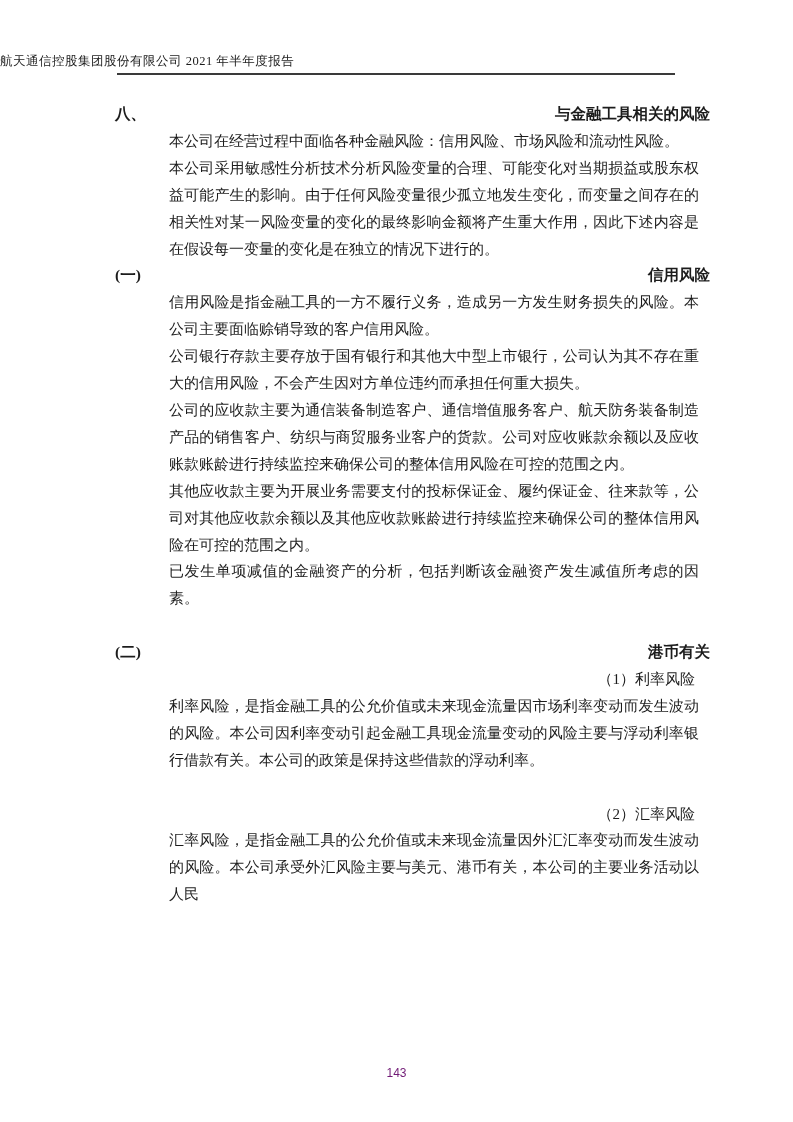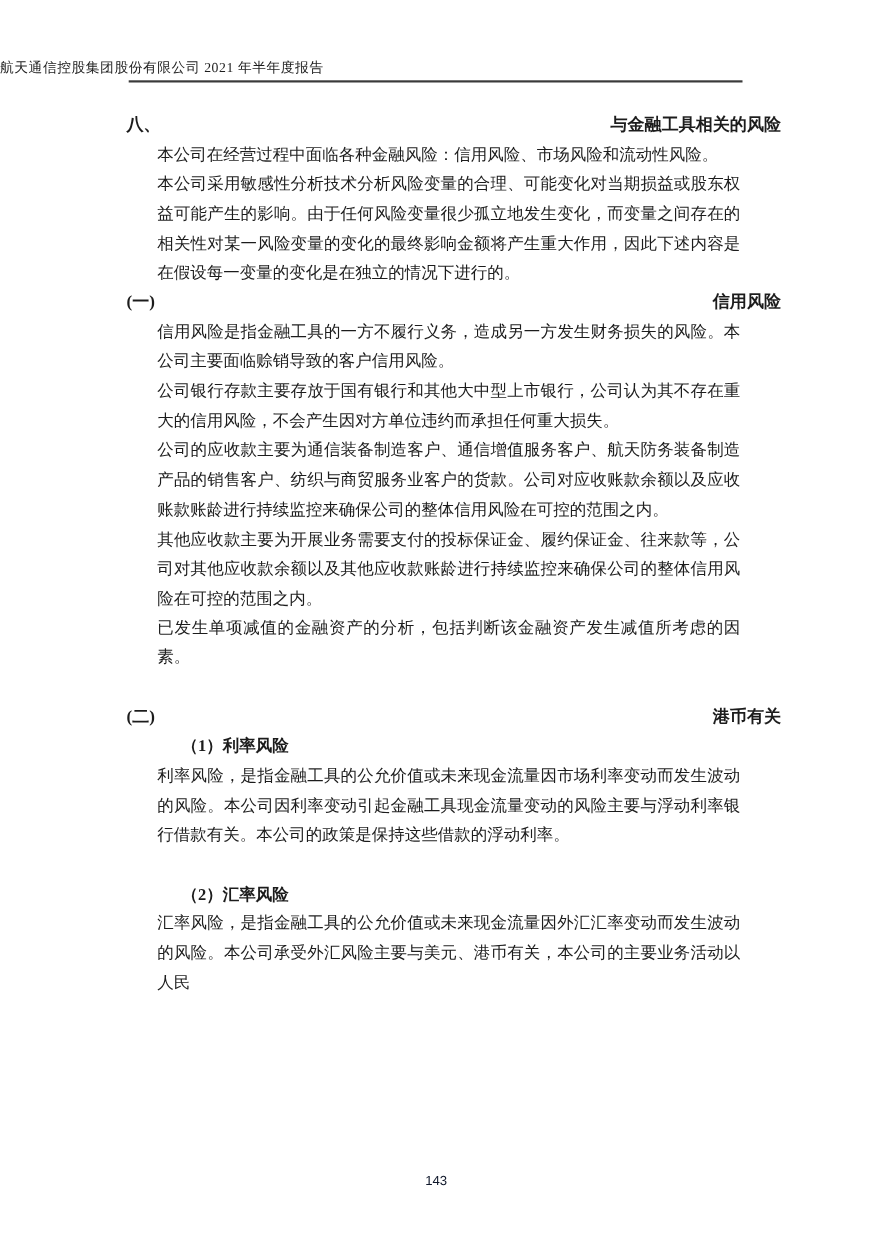--- a/index.html
+++ b/index.html
@@ -37,40 +37,41 @@
     line-height: 26.9px;
   }
   .heading {
     display: flex;
     font-weight: bold;
     font-size: 15.5px;
   }
   .h-num { flex: 0 0 52px; }
   .h-title { flex: 1; text-align: right; }
   .para {
-    margin-left: 28px;
+    margin-left: 54px;
     width: 530px;
     text-align: justify;
     overflow-wrap: break-word;
   }
   .subhead {
     margin-left: 50px;
     width: 530px;
-    font-weight: bold;
+    font-weight: normal;
+    text-align: right;
   }
   .spacer { height: 26.9px; }
   .page-footer {
     position: absolute;
     left: 0;
     right: 0;
     top: 1066px;
     text-align: center;
     font-family: "Liberation Sans", "DejaVu Sans", sans-serif;
     font-size: 12px;
-    color: #0f172a;
+    color: #701a75;
   }
 </style>
 </head>
 <body>
 
 <div class="page">
 
   <div class="page-header">
     <div class="header-title">航天通信控股集团股份有限公司 2021 年半年度报告</div>
     <div class="header-rule"></div>

